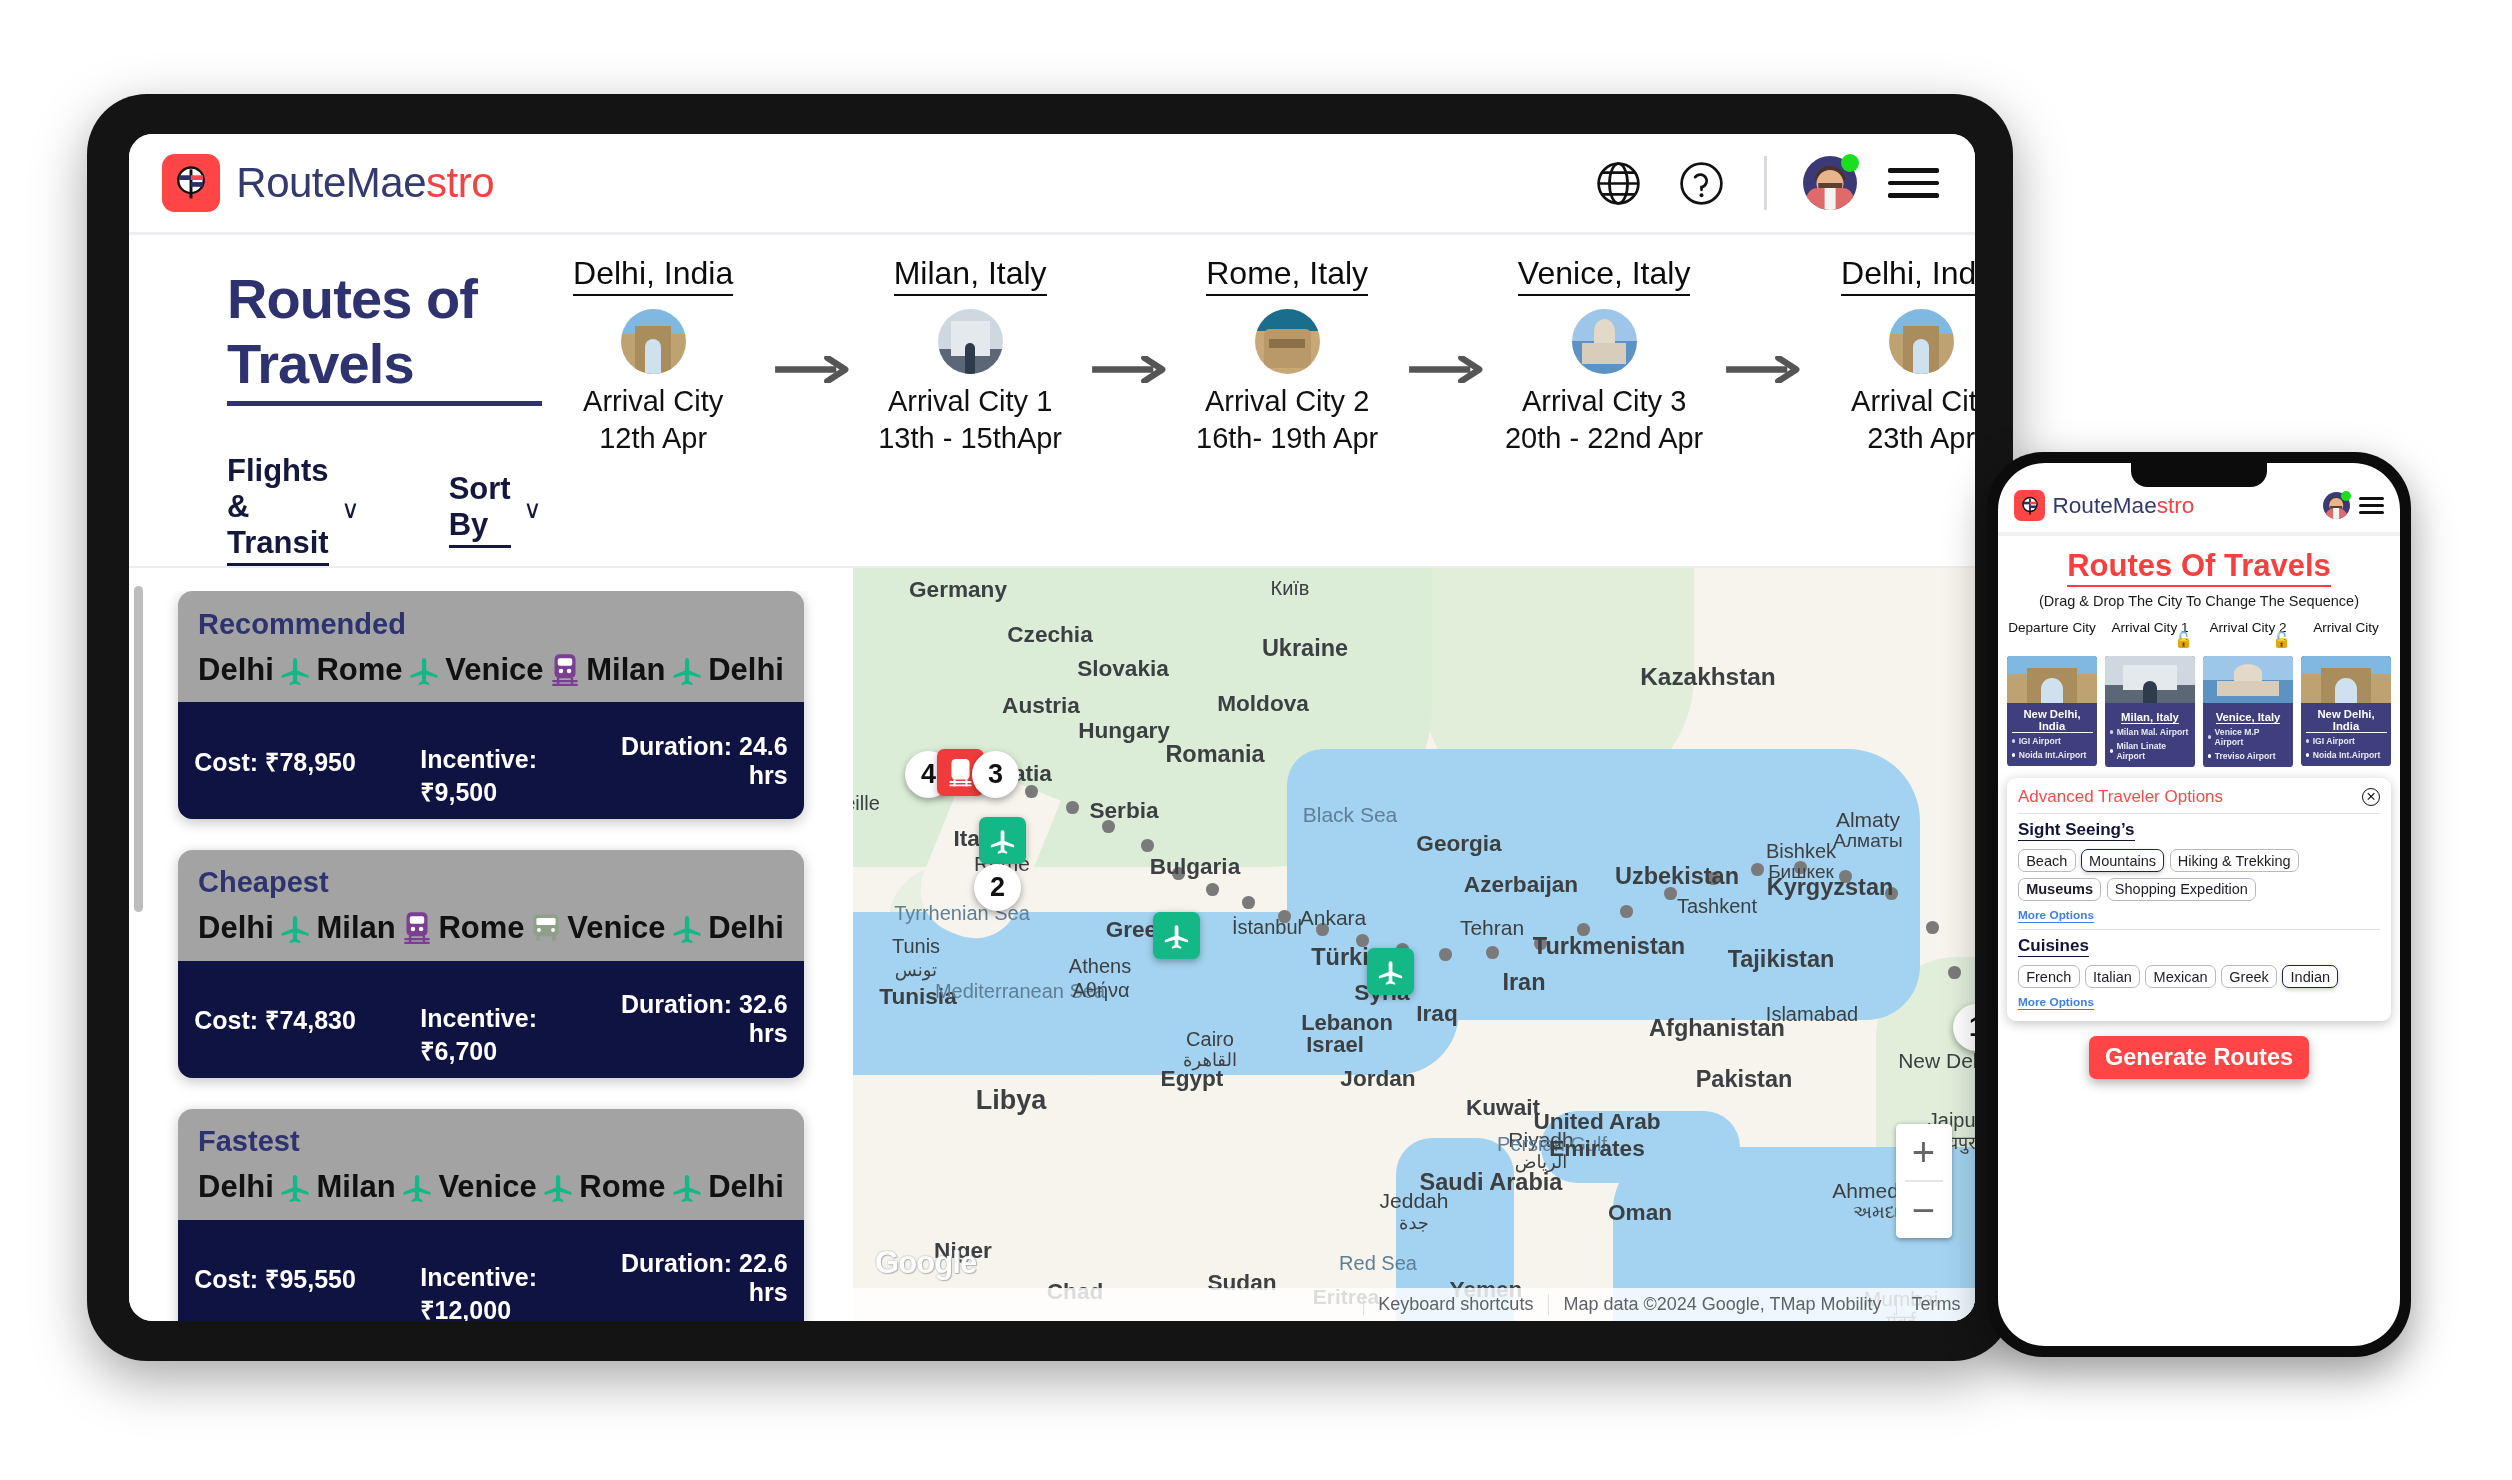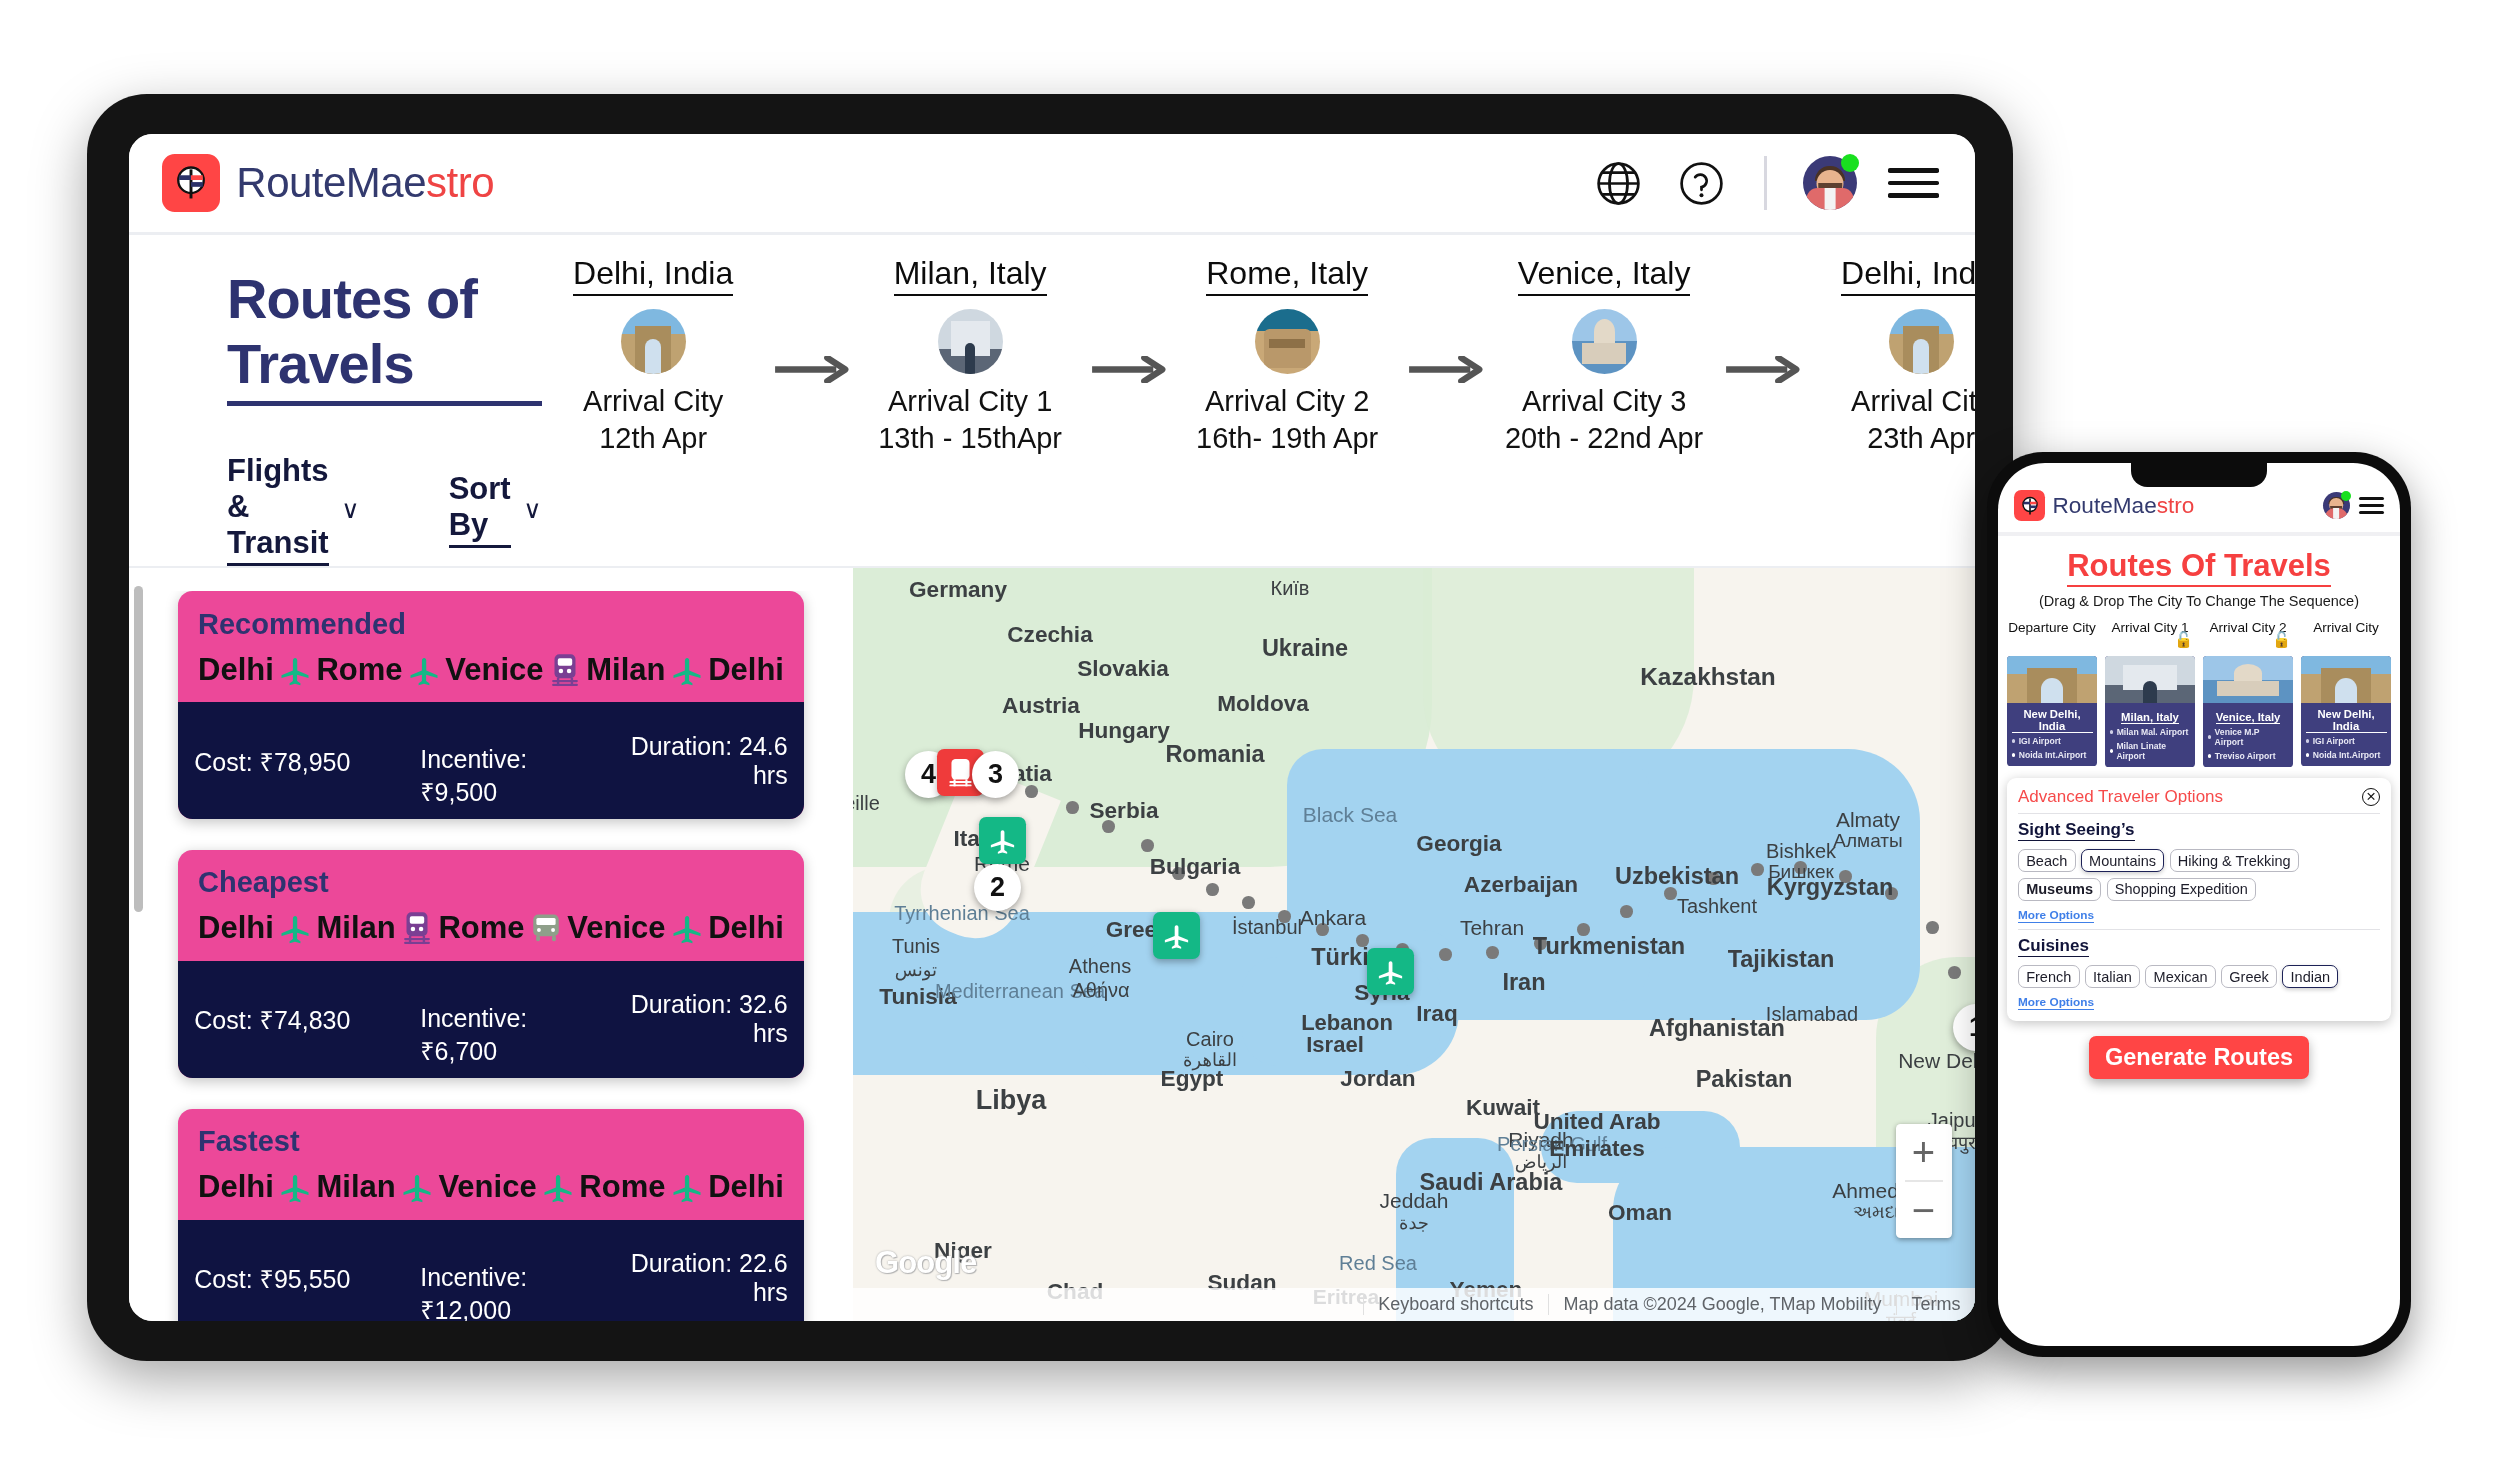--- a/index.html
+++ b/index.html
@@ -92,30 +92,30 @@
   .pic-venice { background:linear-gradient(#9dc6e8 0 50%, #5d93c2 50% 100%); }
   .pic-venice:before{ content:""; position:absolute; left:34%; top:16%; width:32%; height:40%;
                       background:#e3d9c8; border-radius:50% 50% 0 0; }
   .pic-venice:after { content:""; position:absolute; left:16%; top:52%; width:68%; height:32%;
                       background:#d8cdbb; }
 
   
   .content { flex:1; display:flex; min-height:0; border-top:2.7px solid #eceef2; }
   .routes-pane { width:724px; padding:23.5px 0 0 0; position:relative; background:#fff; }
   .routes-scroll { height:100%; padding:0 49px 0 49px; overflow:hidden; }
-  .rcard { background:#ec4899; border-radius:14.5px; margin-bottom:31px;
+  .rcard { background:#a3a3a3; border-radius:14.5px; margin-bottom:31px;
            box-shadow:0 3.6px 12.7px rgba(0,0,0,0.22); overflow:hidden; }
   .rcard-top { padding:16.3px 20px 14.5px 20px; }
   .rcard-title { font-size:29px; font-weight:700; color:#2e3370; }
   .rcard-path { margin-top:11px; display:flex; align-items:center; justify-content:space-between;
                 font-size:31px; font-weight:700; color:#111; white-space:nowrap; }
   .rcard-path .seg { }
   .mode { display:inline-flex; align-items:center; justify-content:center; width:38px; }
   .rcard-bar { background:#0f1341; color:#fff; display:flex; align-items:center;
-               padding:11px 16.3px; font-size:25px; font-weight:400; gap:2px; }
+               padding:11px 16.3px; font-size:25px; font-weight:700; gap:2px; }
   .rcard-bar .b1 { width:38%; } .rcard-bar .b2 { width:32%;margin-top:32px; } .rcard-bar .b3 { width:30%; text-align:right; }
 
   .pane-scrollbar { position:absolute; left:5.4px; top:18px; width:9px; height:326px;
                     background:#bdbdbd; border-radius:5.4px; }
 
   
   .map-pane { flex:1; position:relative; background:#f3efe8; overflow:hidden; }
   .map-canvas { position:absolute; inset:0; }
   .sea { position:absolute; background:#a3d3f0; }
   .land { position:absolute; background:#f7f4ee; }

